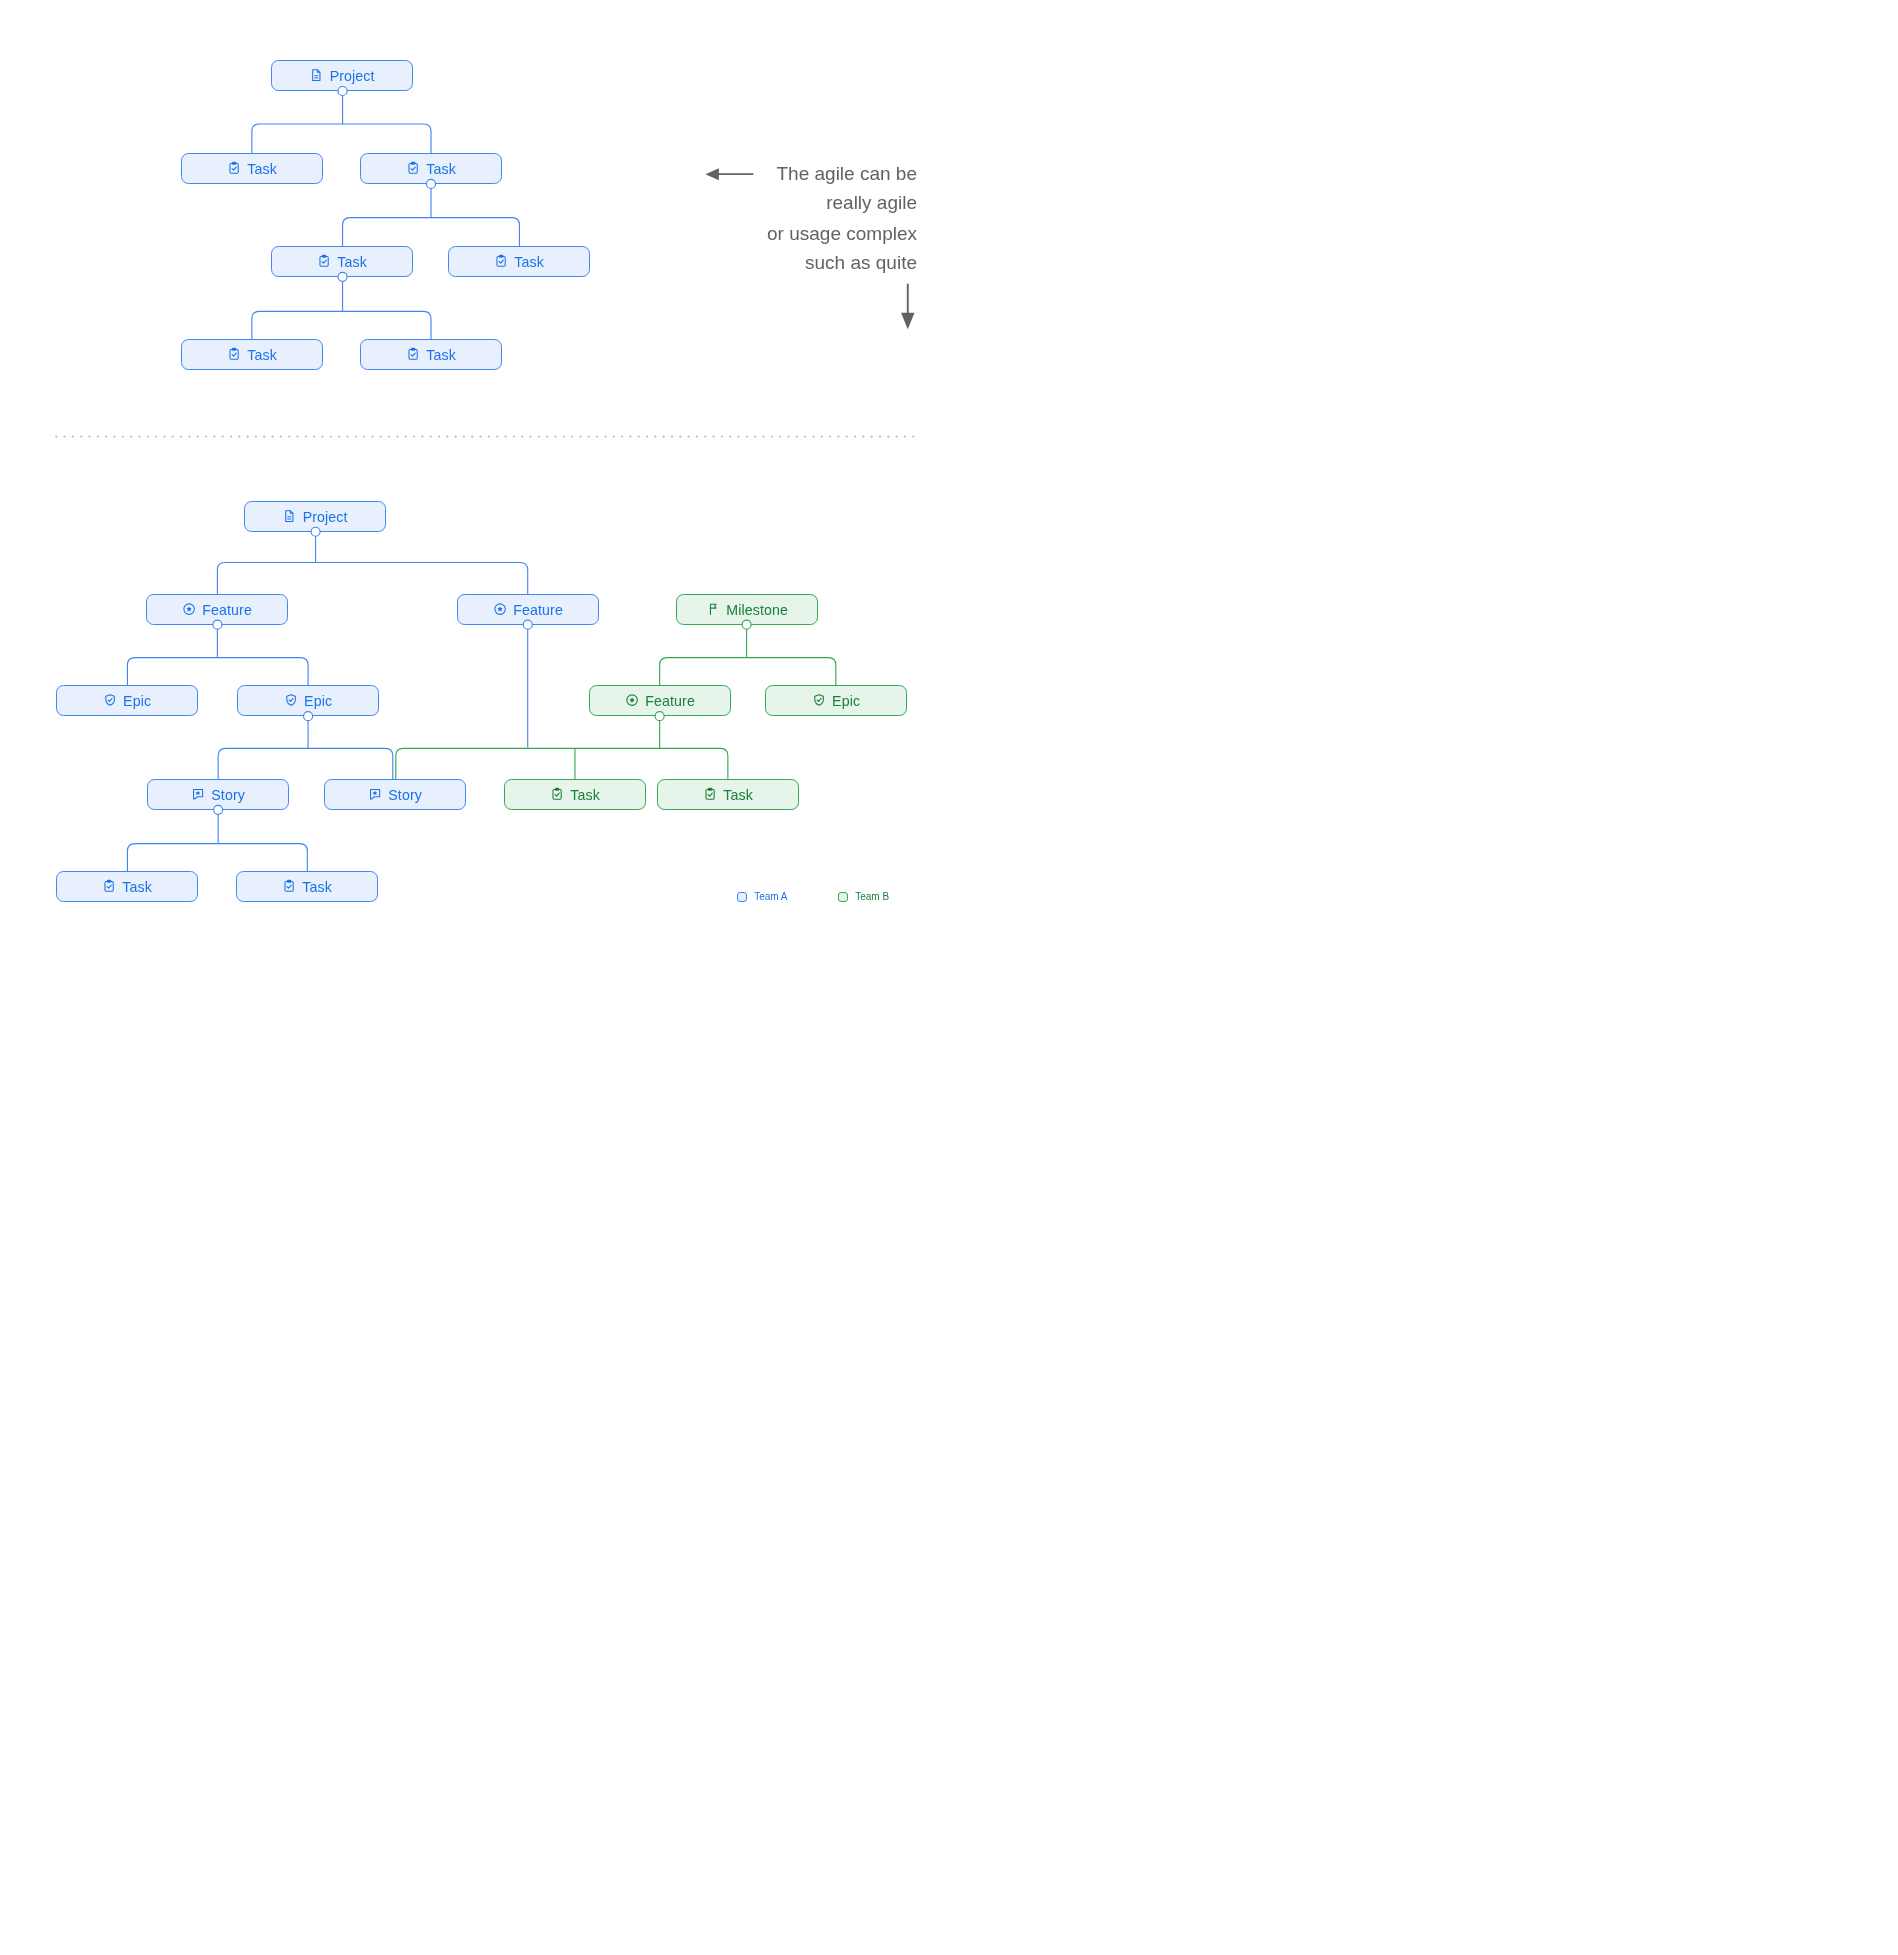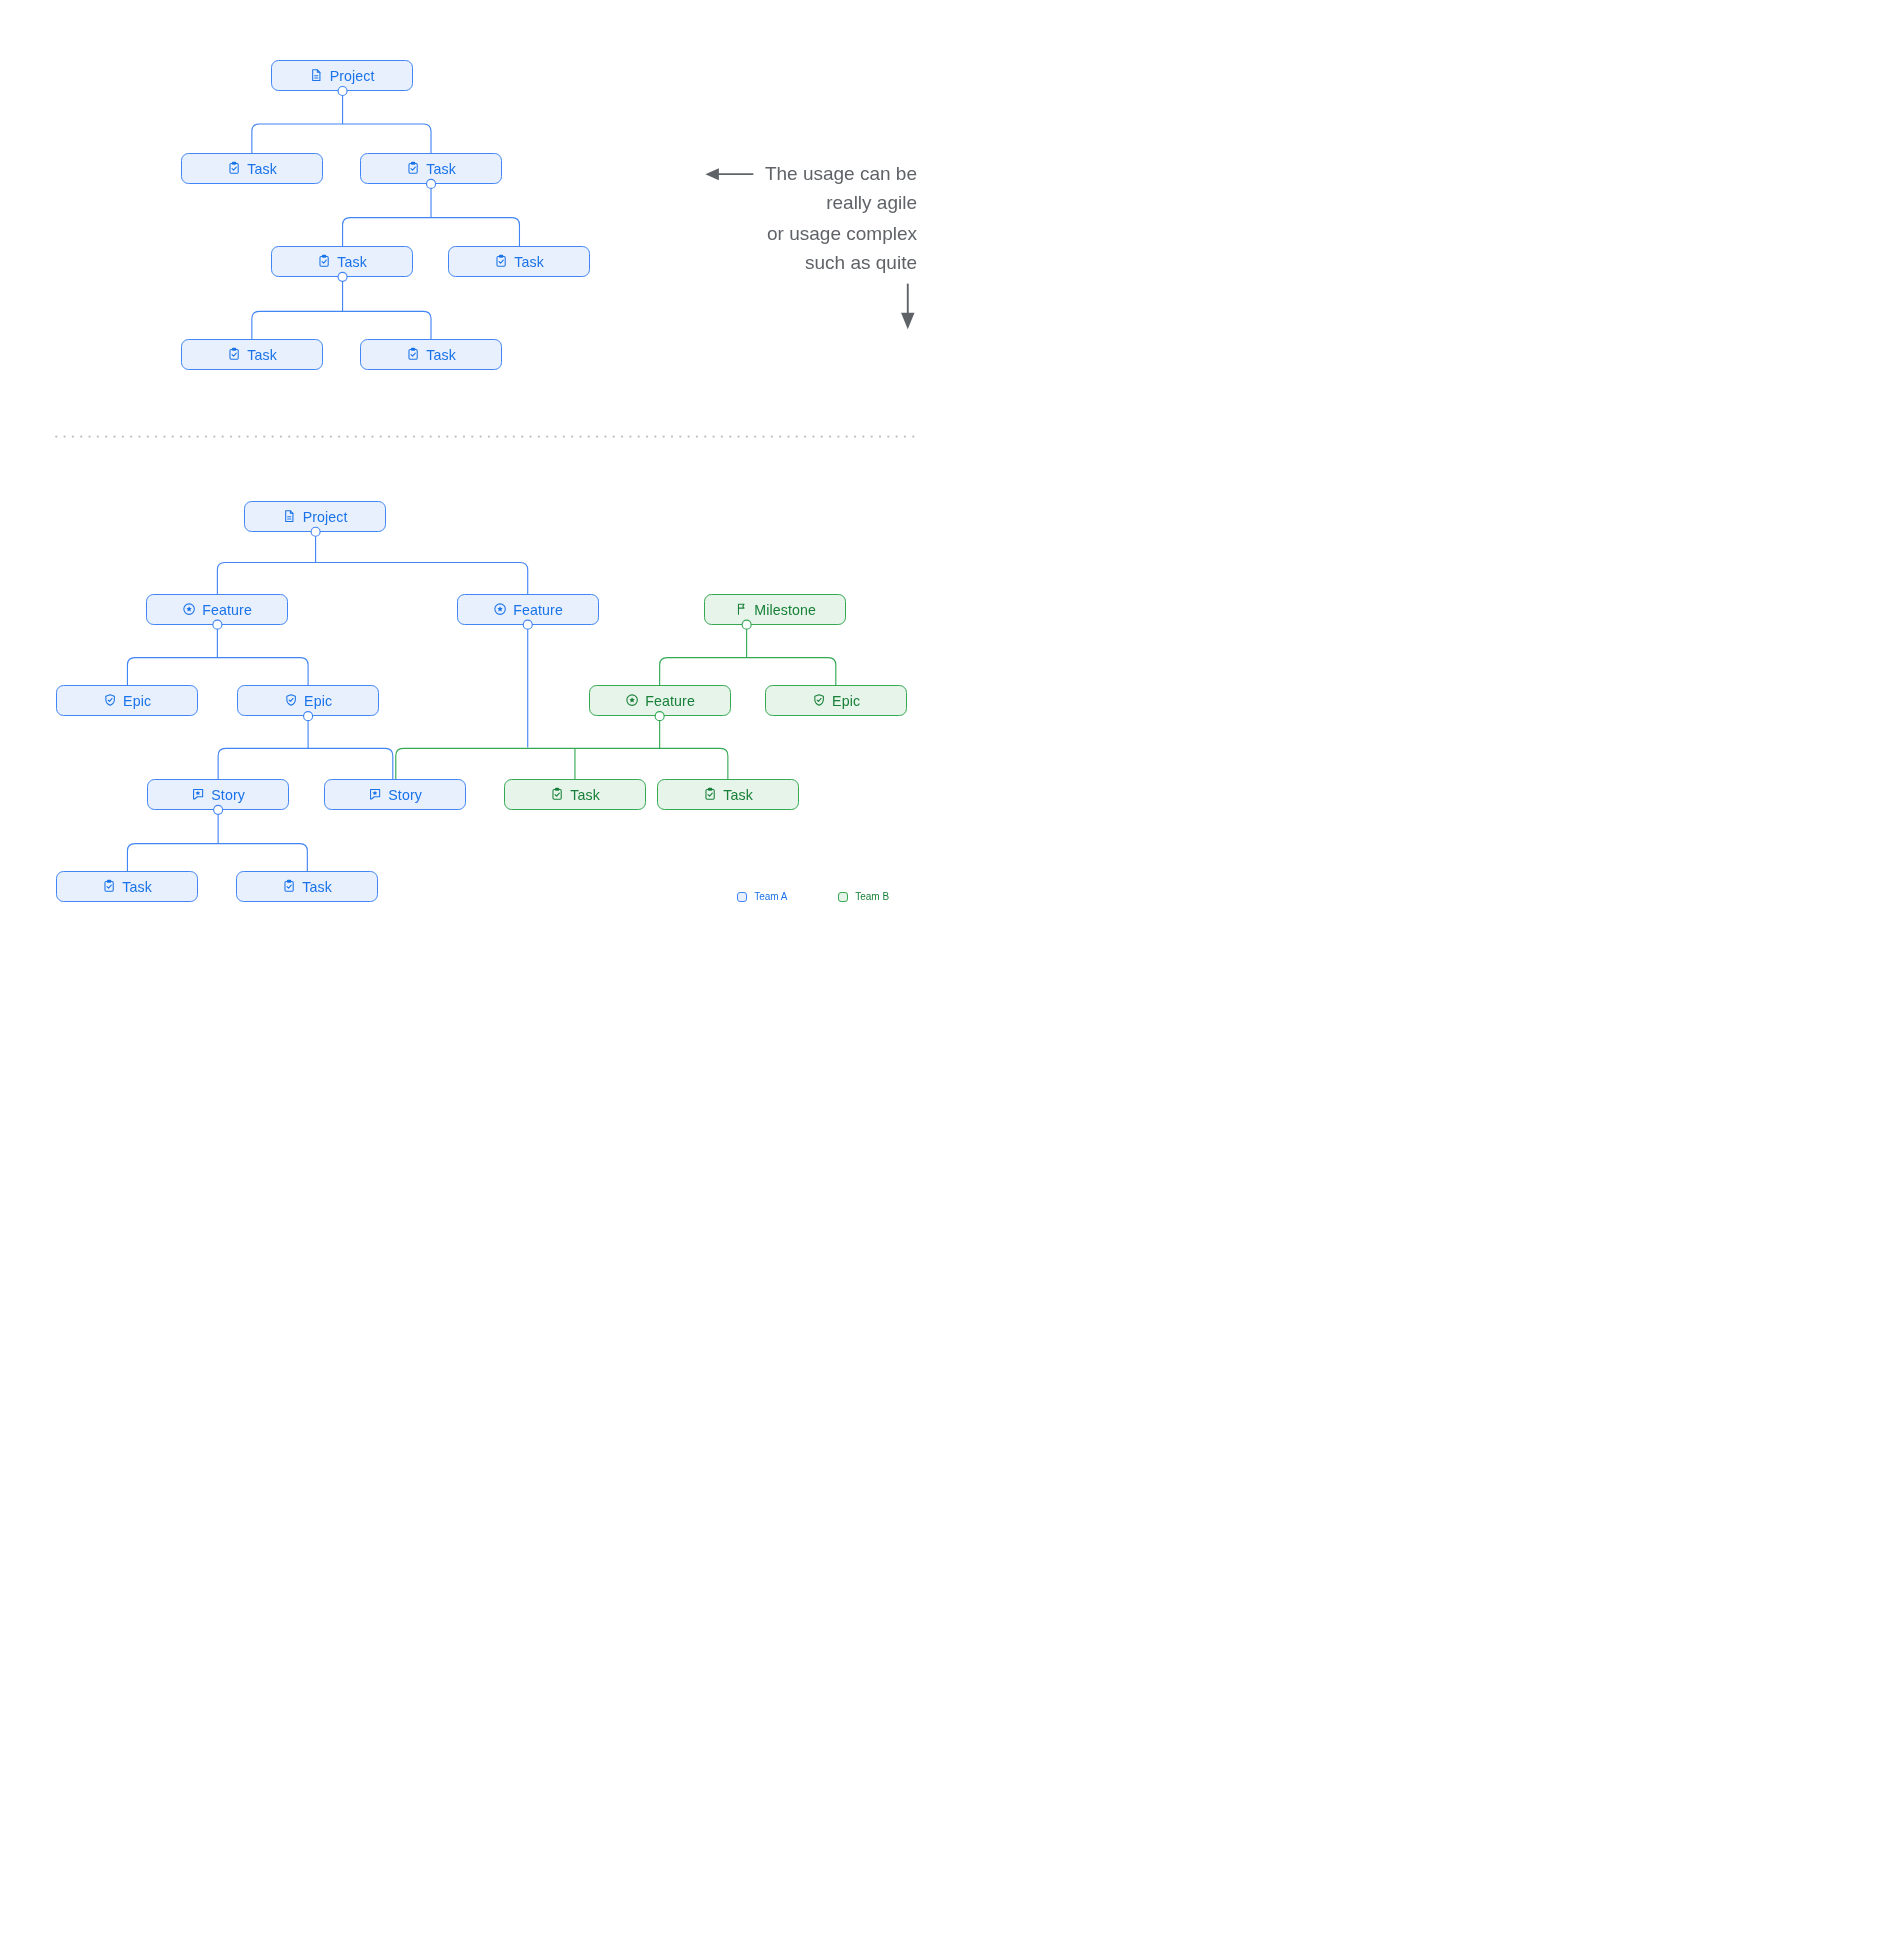--- a/index.html
+++ b/index.html
@@ -147,21 +147,21 @@
   <div class="node team-a" style="left:360px;top:339px">
     <svg class="icon" viewBox="0 0 20 20">
       <rect x="4.2" y="3.6" width="11.6" height="13.6" rx="1.6"></rect>
         <rect x="7.6" y="1.9" width="4.8" height="2.8" rx="1"></rect>
         <path d="M7.1 10.8l2.2 2.2 3.8-4.4"></path>
     </svg>
     <span>Task</span>
   </div>
 
   <div class="annotation">
-    <span class="ln">The usage can be</span>
+    <span class="ln">The agile can be</span>
     <span class="ln">really agile</span>
     <span class="ln gap">or usage complex</span>
     <span class="ln">such as quite</span>
   </div>
 
   <div class="node team-a" style="left:244px;top:501px">
     <svg class="icon" viewBox="0 0 20 20">
       <path d="M5.2 2.5h6.6l3.6 3.6v11.4H5.2z"></path>
         <path d="M11.8 2.5v3.6h3.6"></path>
         <path d="M8 11h4.5M8 14h4.5"></path>
@@ -178,21 +178,21 @@
   </div>
 
   <div class="node team-a" style="left:457px;top:594px">
     <svg class="icon" viewBox="0 0 20 20">
       <circle cx="10" cy="10" r="7.4"></circle>
       <path class="fill" d="M10 6l1.2 2.4 2.6.38-1.9 1.85.45 2.6L10 12l-2.35 1.23.45-2.6-1.9-1.85 2.6-.38z"></path>
     </svg>
     <span>Feature</span>
   </div>
 
-  <div class="node team-b" style="left:704px;top:594px">
+  <div class="node team-b" style="left:676px;top:594px">
     <svg class="icon" viewBox="0 0 20 20">
       <path d="M6.3 17.3V3.2h7.9l-1.9 2.7 1.9 2.7H6.3"></path>
     </svg>
     <span>Milestone</span>
   </div>
 
   <div class="node team-a" style="left:56px;top:685px">
     <svg class="icon" viewBox="0 0 20 20">
       <path d="M10 2.3l6 2.2v5.1c0 3.7-2.4 6.2-6 7.8-3.6-1.6-6-4.1-6-7.8V4.5z"></path>
         <path d="M7.2 9.9l2 2 3.6-4.2"></path>

